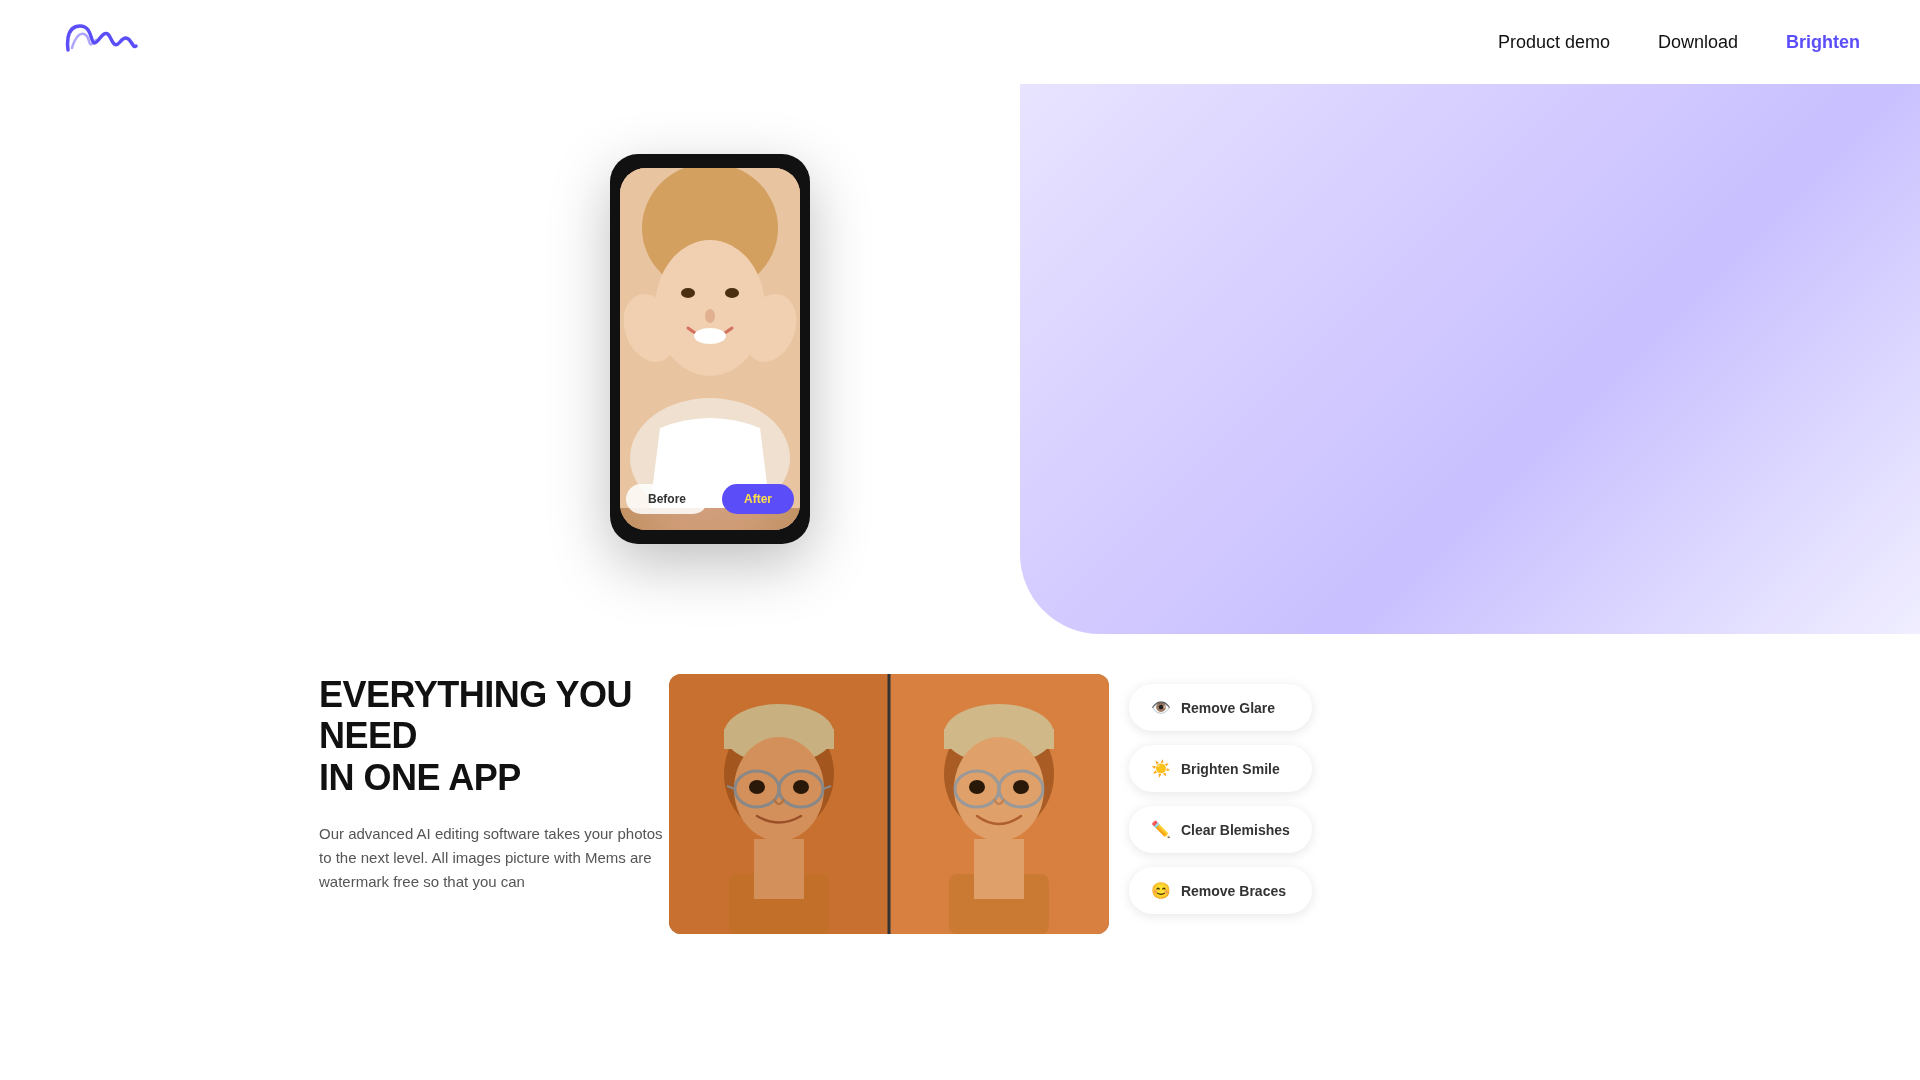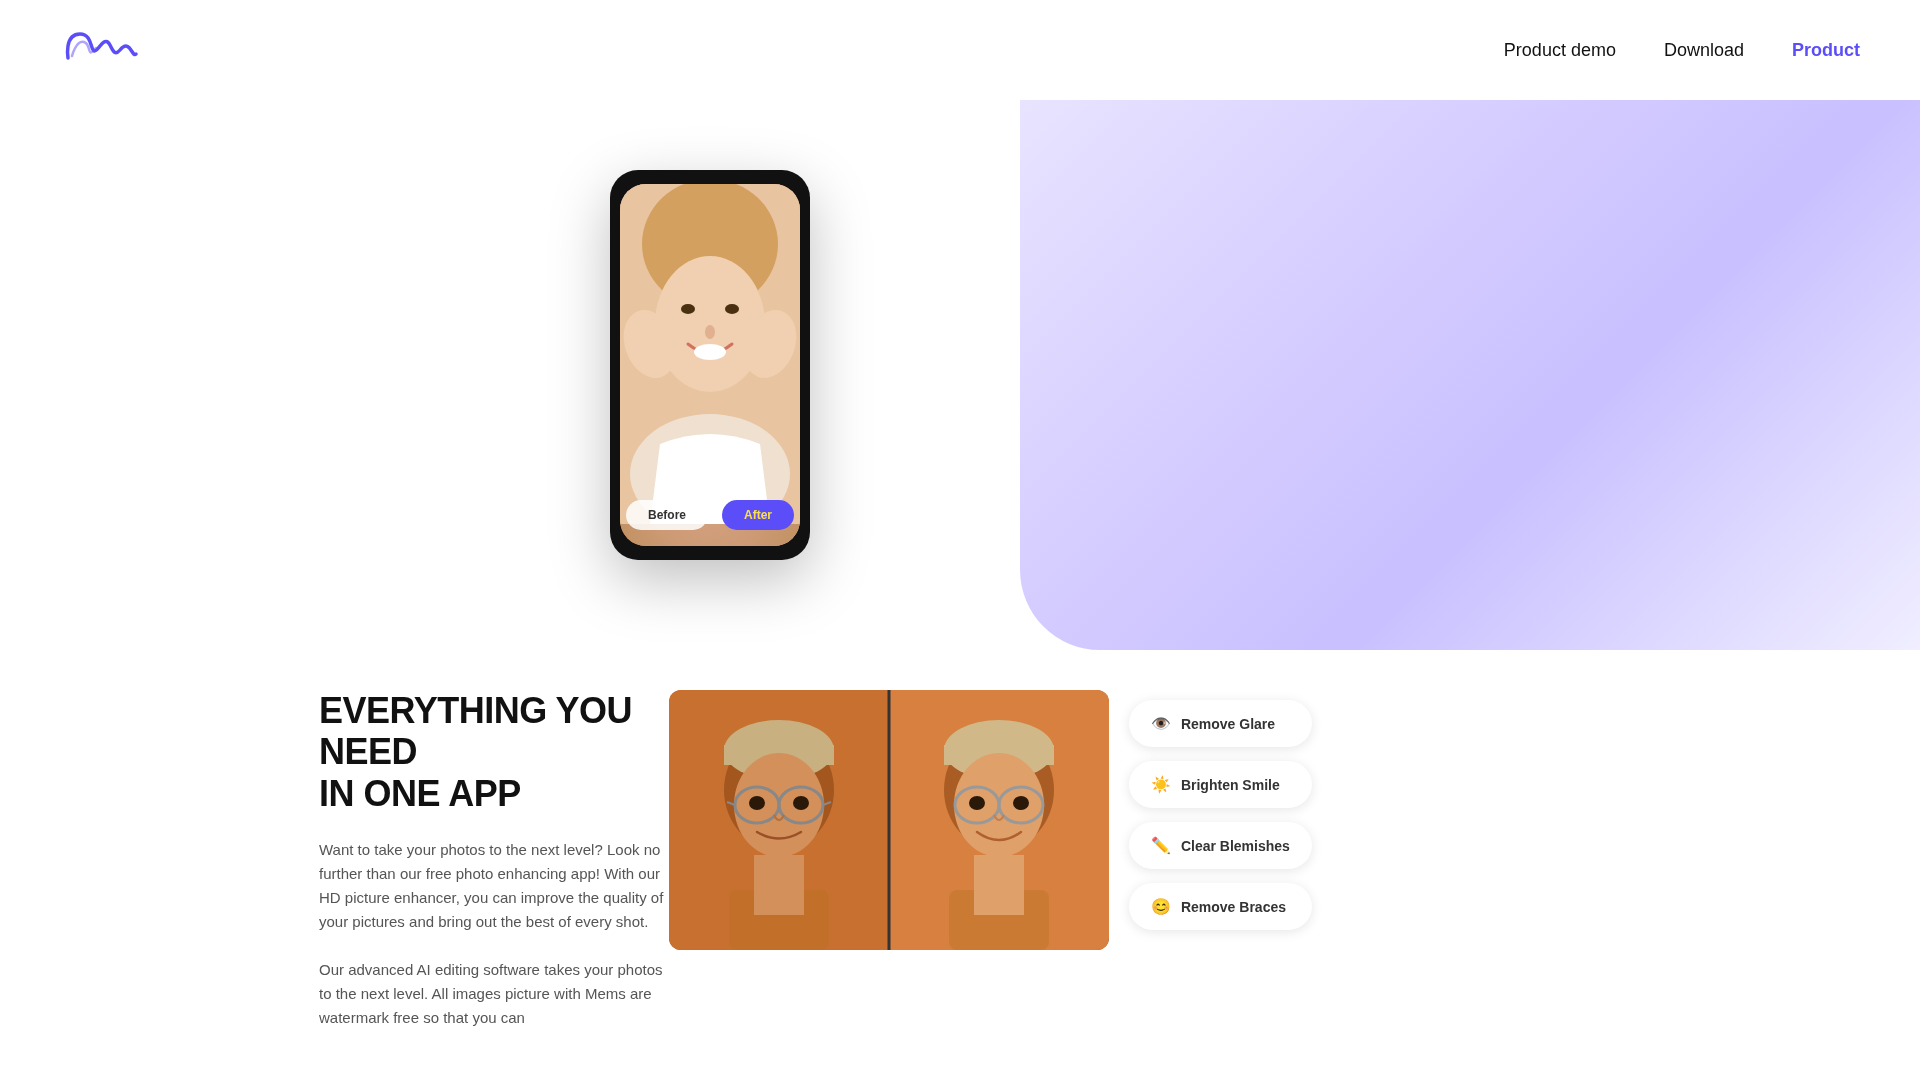--- a/index.html
+++ b/index.html
@@ -3,21 +3,21 @@
   <meta charset="utf-8">
   <style>
     * { margin: 0; padding: 0; box-sizing: border-box; }
     body { font-family: 'Helvetica Neue', Arial, sans-serif; background: #fff; overflow-x: hidden; width: 1920px; min-height: 1080px; }
 
     
     header {
       display: flex;
       align-items: center;
       justify-content: space-between;
-      padding: 26px 60px;
+      padding: 18px 60px;
       position: relative;
       z-index: 10;
     }
     nav {
       display: flex;
       align-items: center;
       gap: 48px;
     }
     nav a {
       text-decoration: none;
@@ -238,21 +238,21 @@
   <div>
     <svg class="logo-svg" viewBox="0 0 80 44" fill="none" xmlns="http://www.w3.org/2000/svg">
 
       <path d="M8 32 C8 32, 4 8, 20 8 C36 8, 28 36, 40 20 C52 4, 50 36, 60 24 C70 12, 72 32, 76 28" stroke="#5b4ef8" stroke-width="3.5" fill="none" stroke-linecap="round"></path>
       <path d="M12 30 C12 30, 16 14, 24 16 C32 18, 26 34, 36 22" stroke="#5b4ef8" stroke-width="2.5" fill="none" stroke-linecap="round" opacity="0.5"></path>
     </svg>
   </div>
   <nav>
     <a href="#">Product demo</a>
     <a href="#">Download</a>
-    <a href="#" class="subscribe">Product</a>
+    <a href="#" class="subscribe">Brighten</a>
   </nav>
 </header>
 
 <section class="hero">
   <div class="hero-bg"></div>
 
   <div class="hero-text">
   </div>
 
   <div class="phone-mockup">
@@ -296,21 +296,20 @@
     </div>
   </div>
 </section>
 
 <section class="section2">
   <div class="section2-text">
     <h2>
       <span>EVERYTHING YOU NEED</span><br>
       <span>IN ONE APP</span>
     </h2>
-    <p>Want to take your photos to the next level? Look no further than our free photo enhancing app! With our HD picture enhancer, you can improve the quality of your pictures and bring out the best of every shot.</p>
     <p>Our advanced AI editing software takes your photos to the next level. All images picture with Mems are watermark free so that you can</p>
   </div>
 
   <div class="split-image-container">
     <div class="split-image-left">
       <svg width="220" height="260" viewBox="0 0 220 260" xmlns="http://www.w3.org/2000/svg">
         <rect width="220" height="260" fill="#c87030"></rect>
 
         <ellipse cx="110" cy="100" rx="55" ry="60" fill="#8B4513" opacity="0.6"></ellipse>
 

